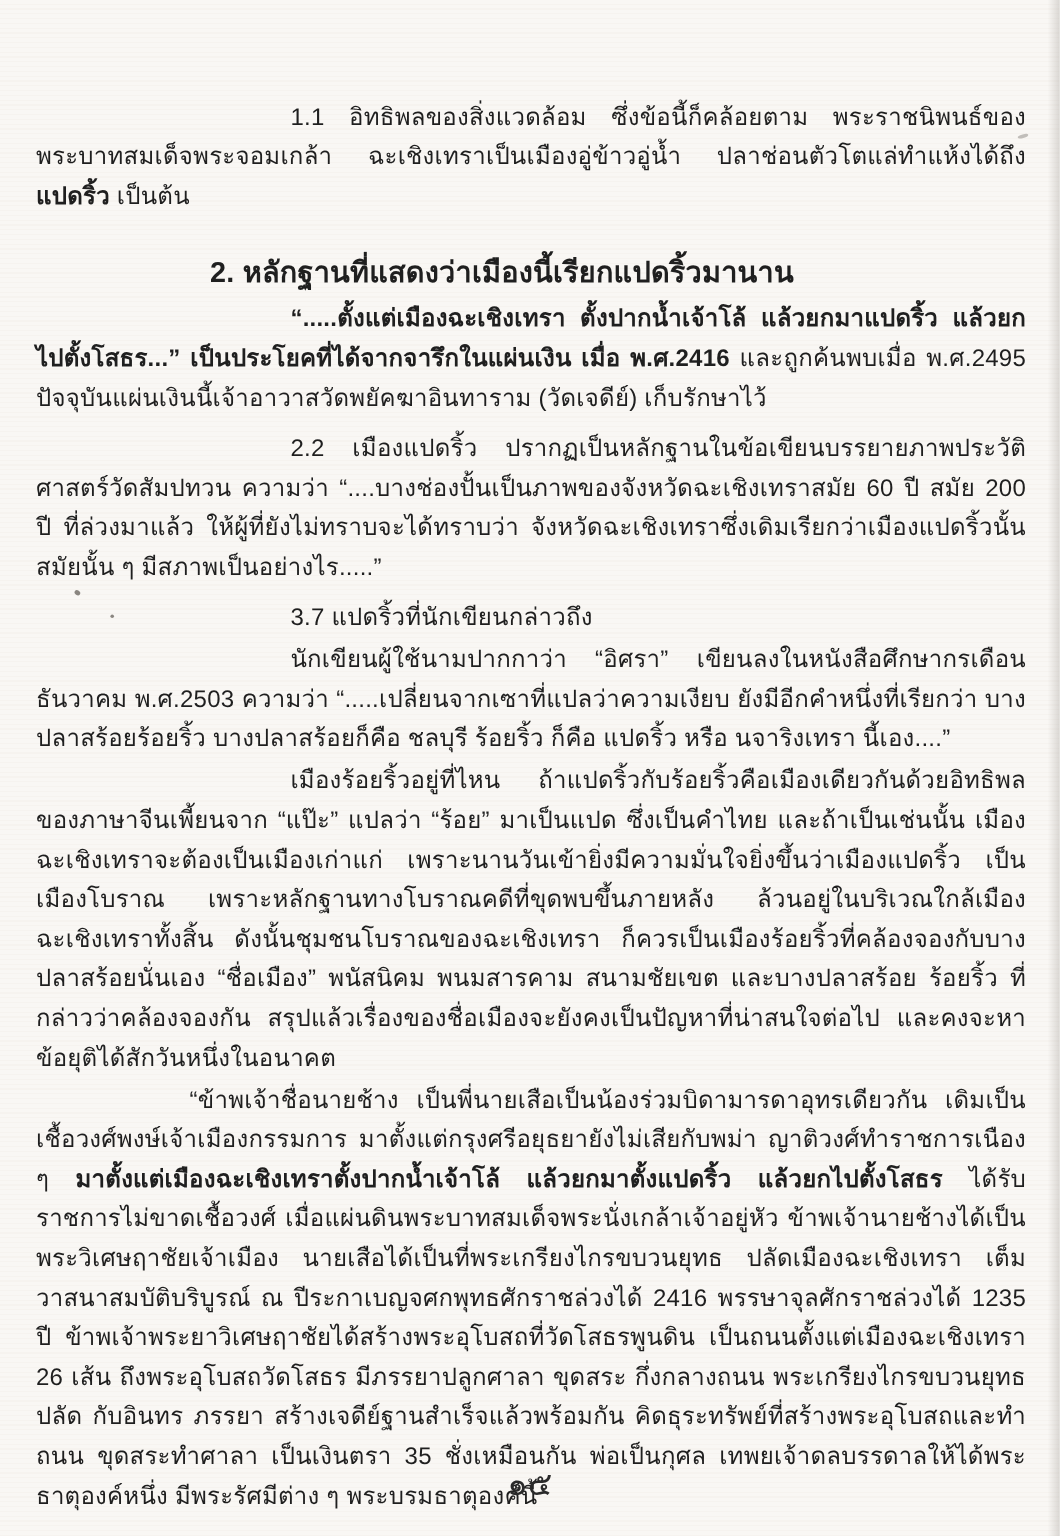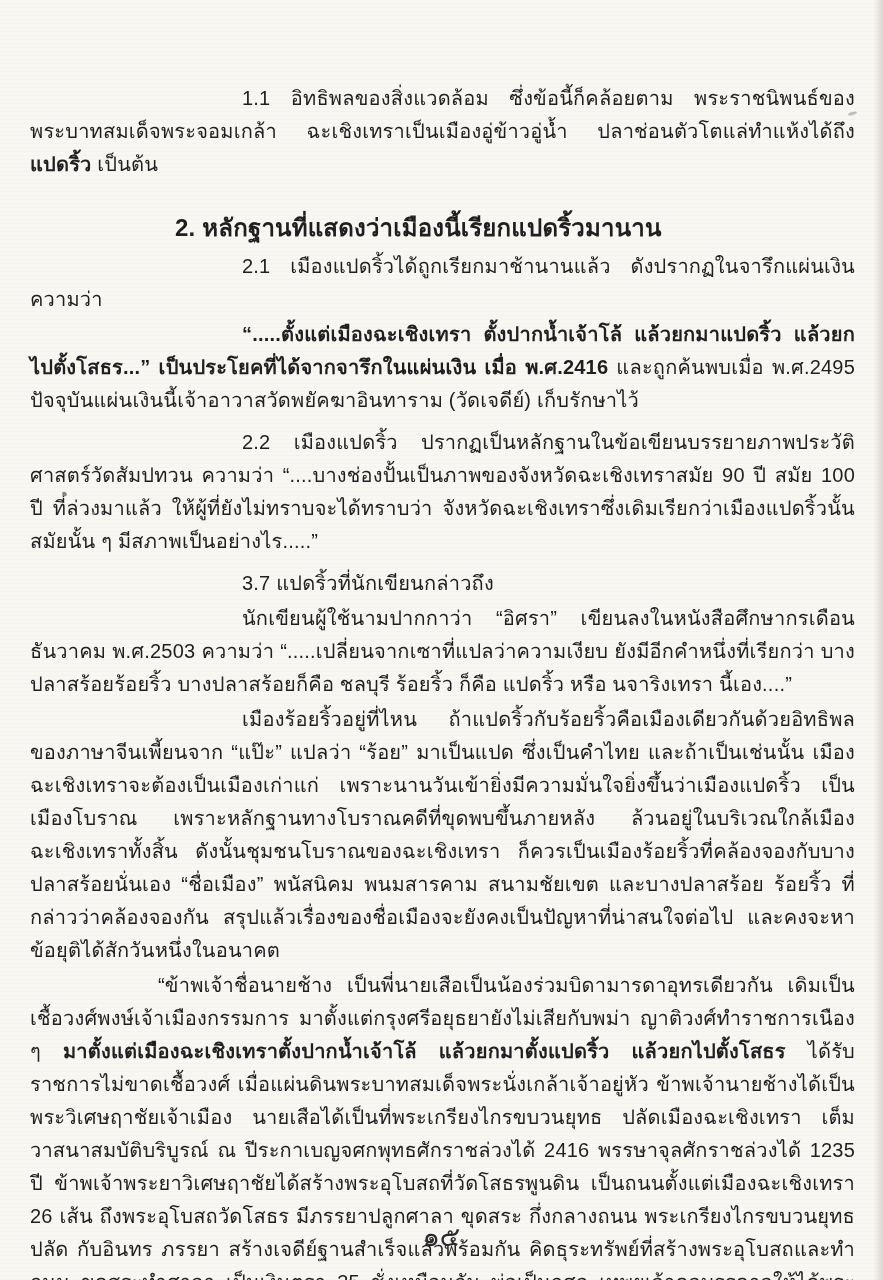--- a/index.html
+++ b/index.html
@@ -73,25 +73,24 @@
 <div class="page">
 
   <div class="speck speck-1"></div>
   <div class="speck speck-2"></div>
   <div class="speck speck-3"></div>
 
   <p class="indent"><span>1.1 อิทธิพลของสิ่งแวดล้อม ซึ่งข้อนี้ก็คล้อยตาม พระราชนิพนธ์ของพระบาทสมเด็จพระจอมเกล้า ฉะเชิงเทราเป็นเมืองอู่ข้าวอู่น้ำ ปลาช่อนตัวโตแล่ทำแห้งได้ถึง </span><span class="bold">แปดริ้ว</span><span> เป็นต้น</span></p>
 
   <p class="h-section">2. หลักฐานที่แสดงว่าเมืองนี้เรียกแปดริ้วมานาน</p>
 
-  <p class="indent">2.1 เมืองแปดริ้วได้ถูกเรียกมาช้านานแล้ว ดังปรากฏในจารึกแผ่นเงินความว่า</p>
 
   <p class="indent gap-xs"><span class="bold">“.....ตั้งแต่เมืองฉะเชิงเทรา ตั้งปากน้ำเจ้าโล้ แล้วยกมาแปดริ้ว แล้วยกไปตั้งโสธร...” </span><span class="bold">เป็นประโยคที่ได้จากจารึกในแผ่นเงิน เมื่อ พ.ศ.2416</span><span> และถูกค้นพบเมื่อ พ.ศ.2495 ปัจจุบันแผ่นเงินนี้เจ้าอาวาสวัดพยัคฆาอินทาราม (วัดเจดีย์) เก็บรักษาไว้</span></p>
 
-  <p class="indent gap-sm">2.2 เมืองแปดริ้ว ปรากฏเป็นหลักฐานในข้อเขียนบรรยายภาพประวัติศาสตร์วัดสัมปทวน ความว่า “....บางช่องปั้นเป็นภาพของจังหวัดฉะเชิงเทราสมัย 90 ปี สมัย 100 ปี ที่ล่วงมาแล้ว ให้ผู้ที่ยังไม่ทราบจะได้ทราบว่า จังหวัดฉะเชิงเทราซึ่งเดิมเรียกว่าเมืองแปดริ้วนั้น สมัยนั้น ๆ มีสภาพเป็นอย่างไร.....”</p>
+  <p class="indent gap-sm">2.2 เมืองแปดริ้ว ปรากฏเป็นหลักฐานในข้อเขียนบรรยายภาพประวัติศาสตร์วัดสัมปทวน ความว่า “....บางช่องปั้นเป็นภาพของจังหวัดฉะเชิงเทราสมัย 60 ปี สมัย 200 ปี ที่ล่วงมาแล้ว ให้ผู้ที่ยังไม่ทราบจะได้ทราบว่า จังหวัดฉะเชิงเทราซึ่งเดิมเรียกว่าเมืองแปดริ้วนั้น สมัยนั้น ๆ มีสภาพเป็นอย่างไร.....”</p>
 
   <p class="indent gap-sm">3.7 แปดริ้วที่นักเขียนกล่าวถึง</p>
 
   <p class="indent gap-xs">นักเขียนผู้ใช้นามปากกาว่า “อิศรา” เขียนลงในหนังสือศึกษากรเดือนธันวาคม พ.ศ.2503 ความว่า “.....เปลี่ยนจากเซาที่แปลว่าความเงียบ ยังมีอีกคำหนึ่งที่เรียกว่า บางปลาสร้อยร้อยริ้ว บางปลาสร้อยก็คือ ชลบุรี ร้อยริ้ว ก็คือ แปดริ้ว หรือ นจาริงเทรา นี้เอง....”</p>
 
   <p class="indent gap-xs">เมืองร้อยริ้วอยู่ที่ไหน ถ้าแปดริ้วกับร้อยริ้วคือเมืองเดียวกันด้วยอิทธิพลของภาษาจีนเพี้ยนจาก “แป๊ะ” แปลว่า “ร้อย” มาเป็นแปด ซึ่งเป็นคำไทย และถ้าเป็นเช่นนั้น เมืองฉะเชิงเทราจะต้องเป็นเมืองเก่าแก่ เพราะนานวันเข้ายิ่งมีความมั่นใจยิ่งขึ้นว่าเมืองแปดริ้ว เป็นเมืองโบราณ เพราะหลักฐานทางโบราณคดีที่ขุดพบขึ้นภายหลัง ล้วนอยู่ในบริเวณใกล้เมืองฉะเชิงเทราทั้งสิ้น ดังนั้นชุมชนโบราณของฉะเชิงเทรา ก็ควรเป็นเมืองร้อยริ้วที่คล้องจองกับบางปลาสร้อยนั่นเอง “ชื่อเมือง” พนัสนิคม พนมสารคาม สนามชัยเขต และบางปลาสร้อย ร้อยริ้ว ที่กล่าวว่าคล้องจองกัน สรุปแล้วเรื่องของชื่อเมืองจะยังคงเป็นปัญหาที่น่าสนใจต่อไป และคงจะหาข้อยุติได้สักวันหนึ่งในอนาคต</p>
 
 
   <p class="indent-deep gap-xs"><span>“ข้าพเจ้าชื่อนายช้าง เป็นพี่นายเสือเป็นน้องร่วมบิดามารดาอุทรเดียวกัน เดิมเป็นเชื้อวงศ์พงษ์เจ้าเมืองกรรมการ มาตั้งแต่กรุงศรีอยุธยายังไม่เสียกับพม่า ญาติวงศ์ทำราชการเนือง ๆ </span><span class="bold">มาตั้งแต่เมืองฉะเชิงเทราตั้งปากน้ำเจ้าโล้ แล้วยกมาตั้งแปดริ้ว แล้วยกไปตั้งโสธร </span><span>ได้รับราชการไม่ขาดเชื้อวงศ์ เมื่อแผ่นดินพระบาทสมเด็จพระนั่งเกล้าเจ้าอยู่หัว ข้าพเจ้านายช้างได้เป็นพระวิเศษฤาชัยเจ้าเมือง นายเสือได้เป็นที่พระเกรียงไกรขบวนยุทธ ปลัดเมืองฉะเชิงเทรา เต็มวาสนาสมบัติบริบูรณ์ ณ ปีระกาเบญจศกพุทธศักราชล่วงได้ 2416 พรรษาจุลศักราชล่วงได้ 1235 ปี ข้าพเจ้าพระยาวิเศษฤาชัยได้สร้างพระอุโบสถที่วัดโสธรพูนดิน เป็นถนนตั้งแต่เมืองฉะเชิงเทรา 26 เส้น ถึงพระอุโบสถวัดโสธร มีภรรยาปลูกศาลา ขุดสระ กึ่งกลางถนน พระเกรียงไกรขบวนยุทธ ปลัด กับอินทร ภรรยา สร้างเจดีย์ฐานสำเร็จแล้วพร้อมกัน คิดธุระทรัพย์ที่สร้างพระอุโบสถและทำถนน ขุดสระทำศาลา เป็นเงินตรา 35 ชั่งเหมือนกัน พ่อเป็นกุศล เทพยเจ้าดลบรรดาลให้ได้พระธาตุองค์หนึ่ง มีพระรัศมีต่าง ๆ พระบรมธาตุองค์นี้</span></p>
 

